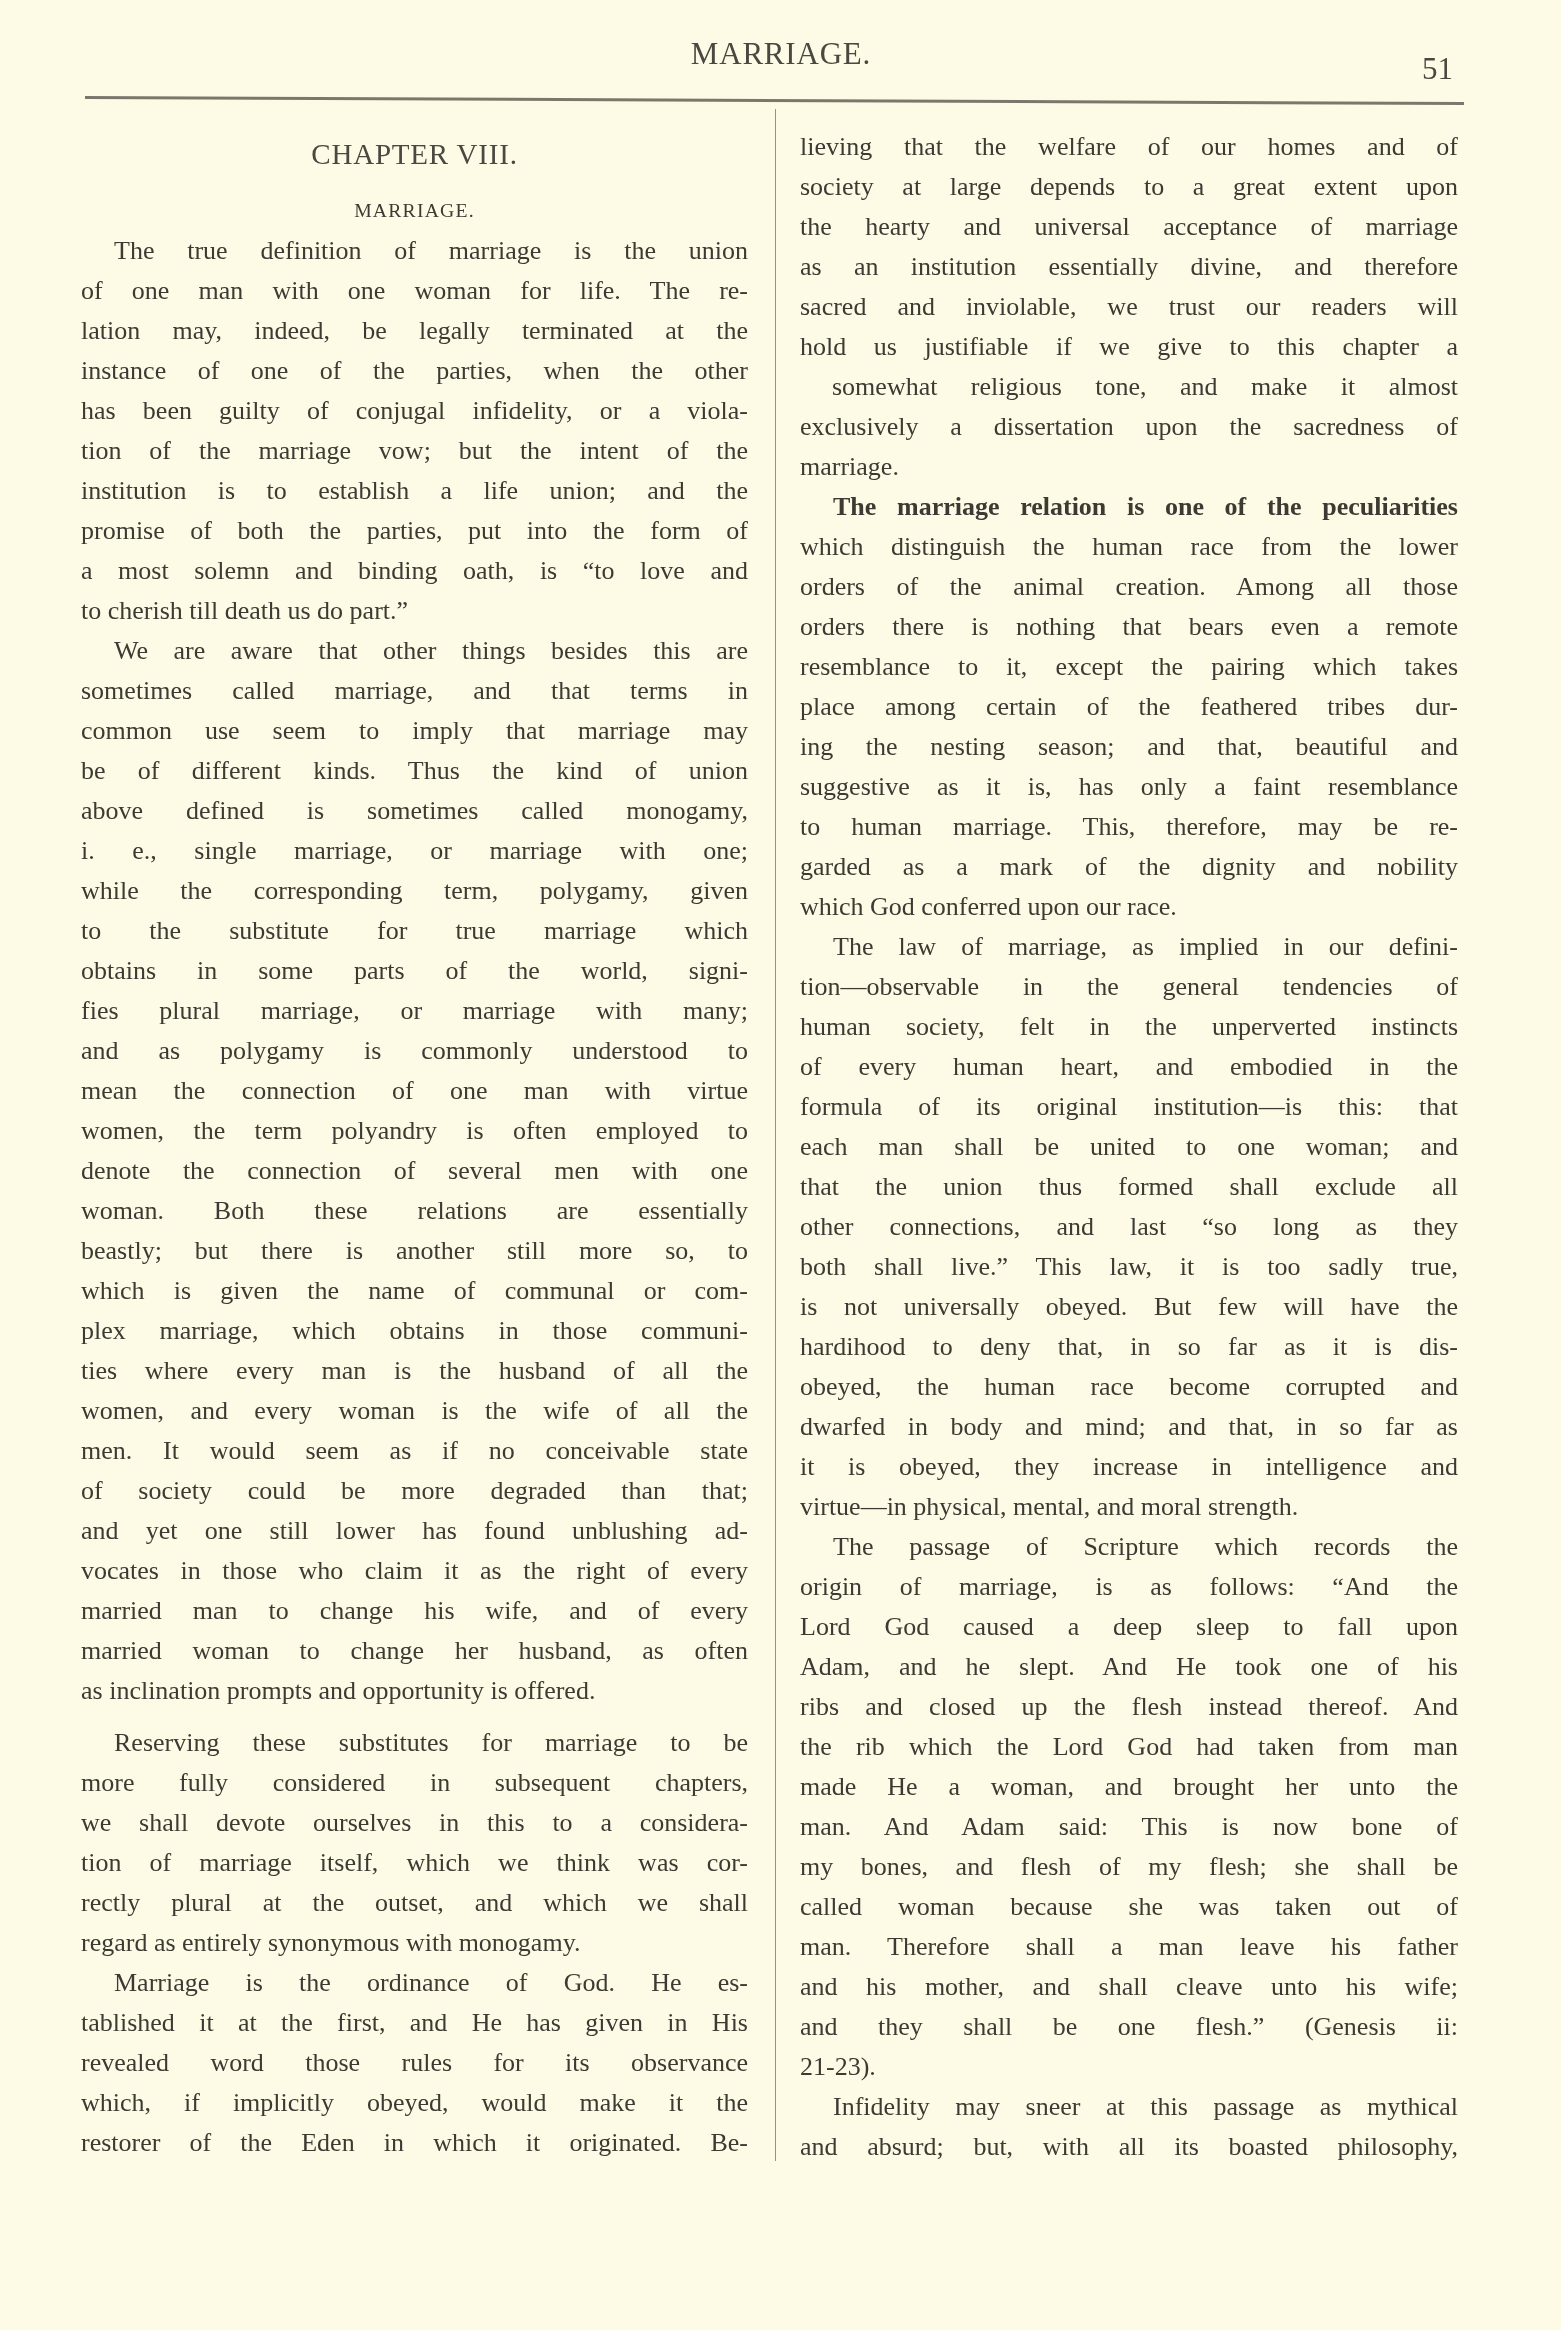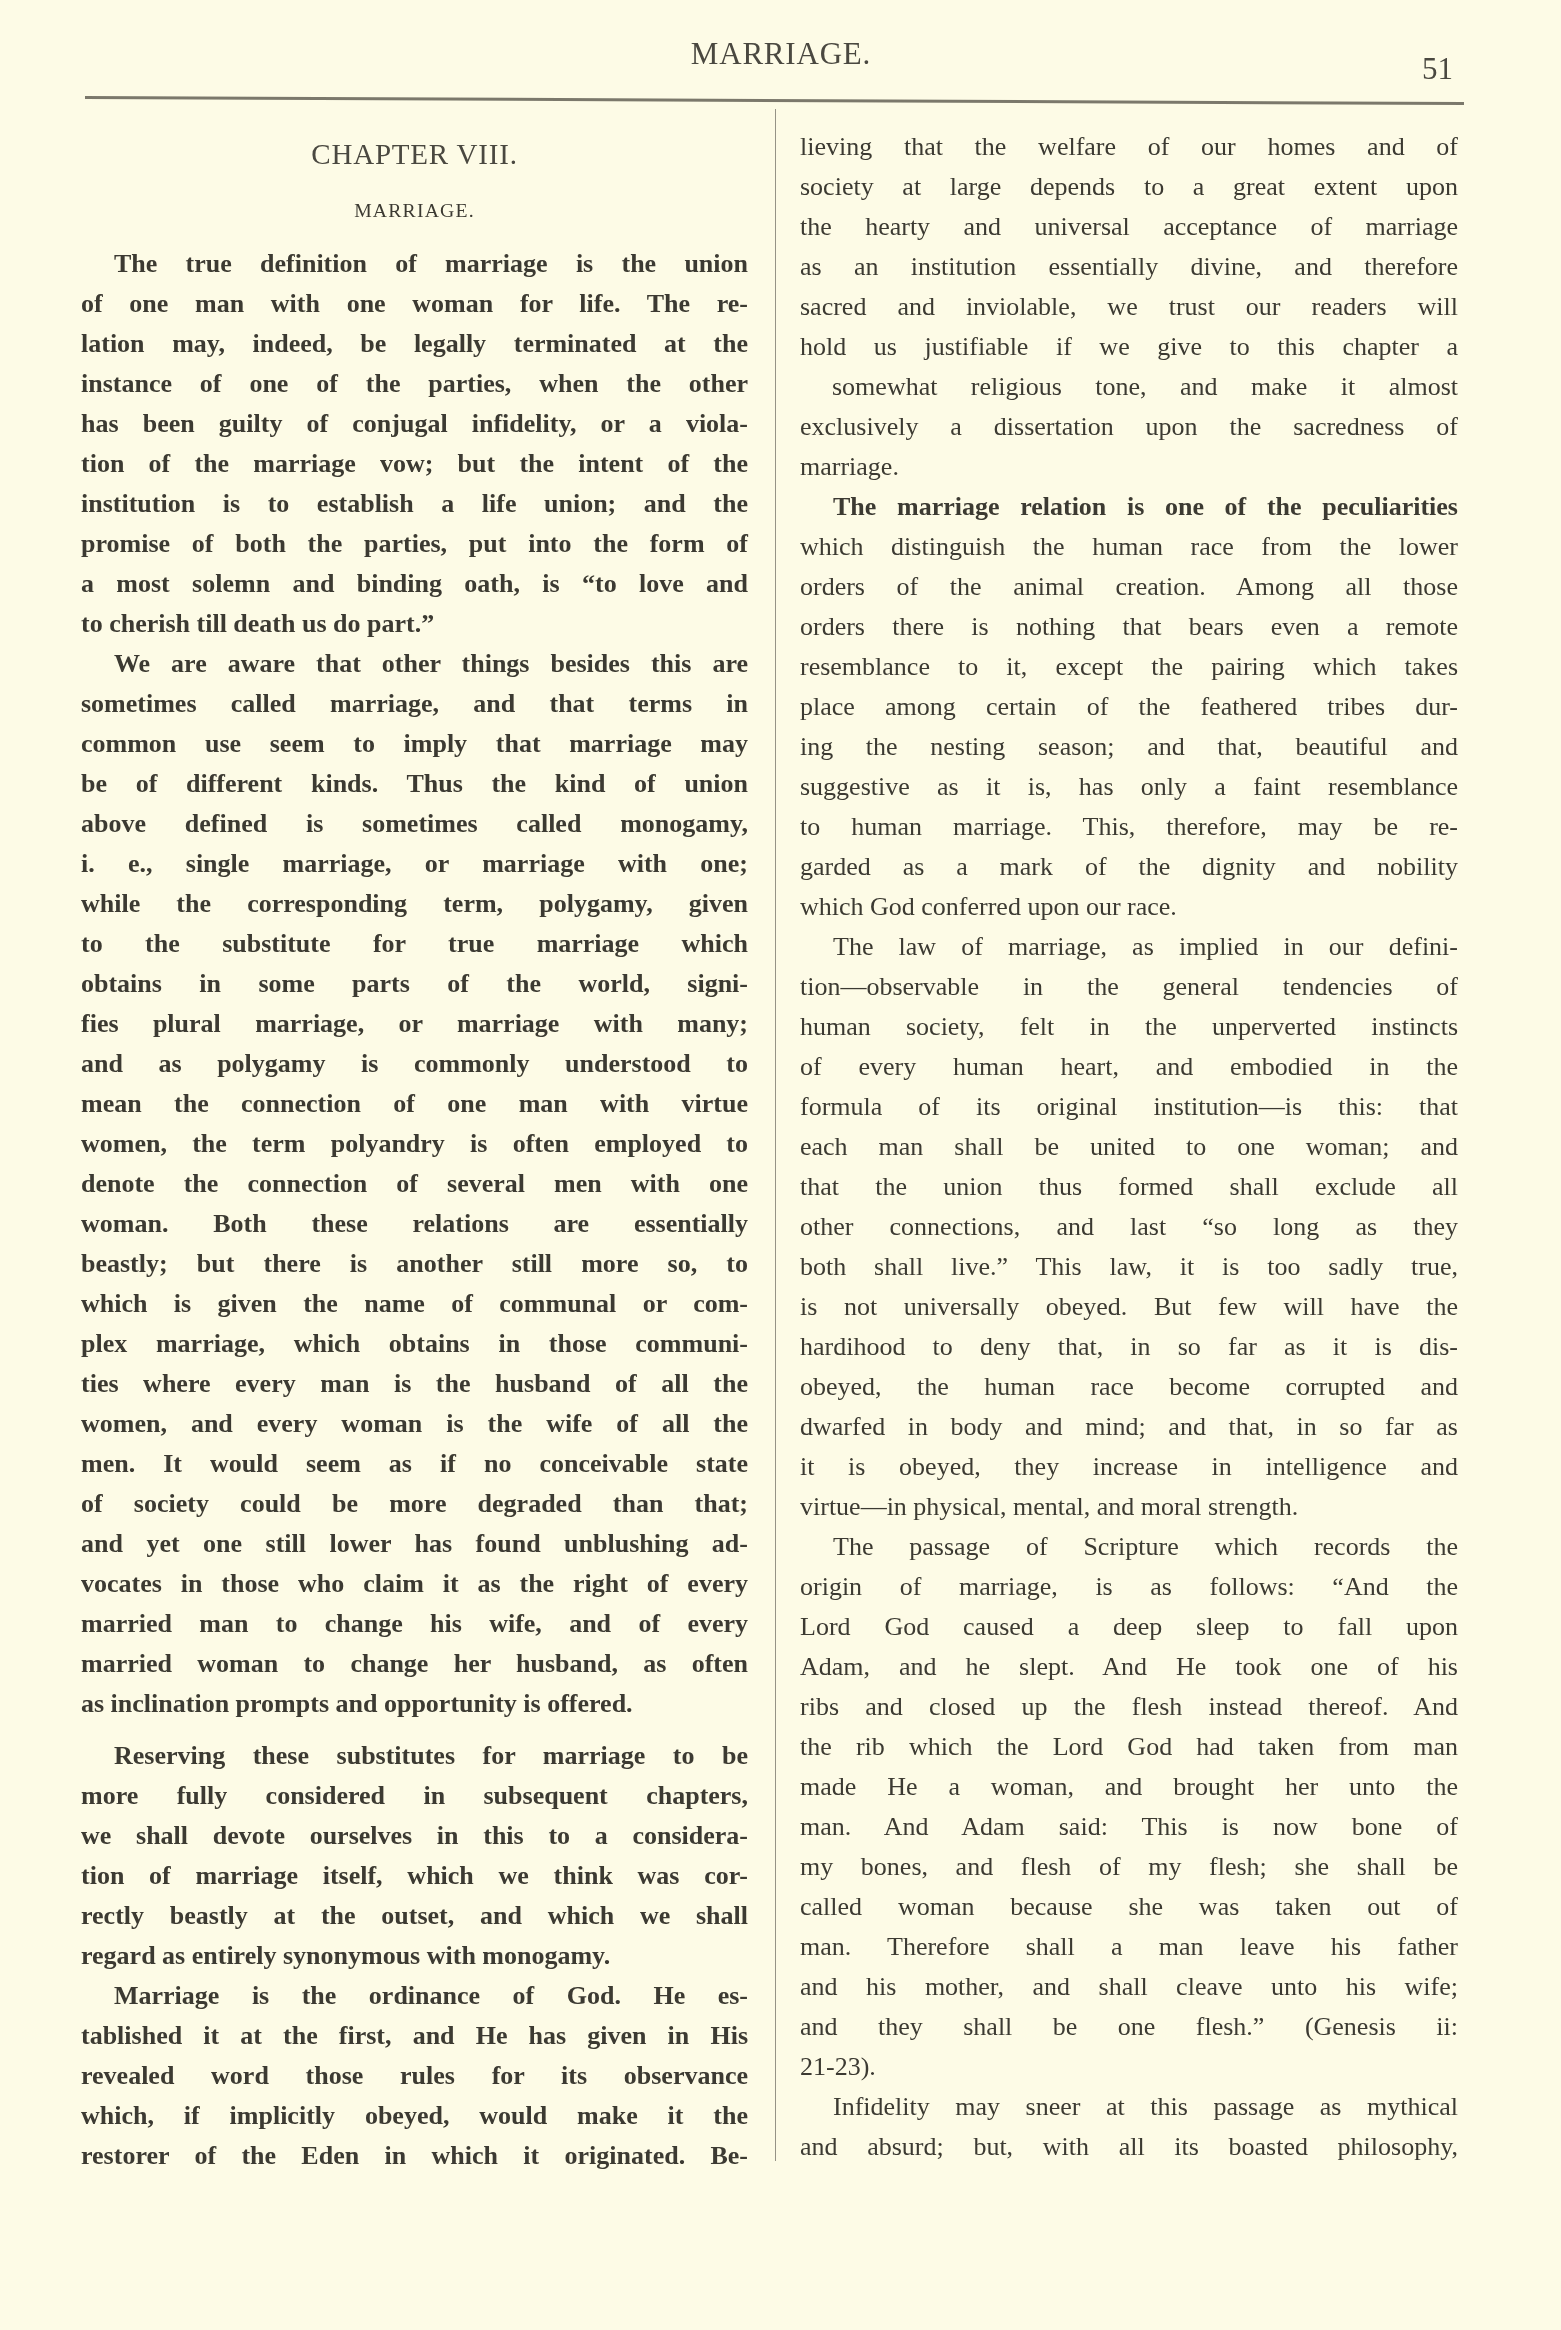--- a/index.html
+++ b/index.html
@@ -96,21 +96,21 @@
 <body>
 
 <div class="running-head">MARRIAGE.</div>
 <div class="page-number">51</div>
 <div class="head-rule"></div>
 <div class="col-divider"></div>
 
 <div class="column col-left">
   <div class="chapter-title">CHAPTER VIII.</div>
   <div class="chapter-subtitle">MARRIAGE.</div>
-  <div class="lines" id="left-lines" style="top:244px;font-weight:bold;">
+  <div class="lines" id="left-lines" style="top:231px;">
       <div class="line indent" style="white-space: normal; word-spacing: 0px;">The true definition of marriage is the union</div>
       <div class="line" style="white-space: normal; word-spacing: 0px;">of one man with one woman for life. The re-</div>
       <div class="line" style="white-space: normal; word-spacing: 0px;">lation may, indeed, be legally terminated at the</div>
       <div class="line" style="white-space: normal; word-spacing: 0px;">instance of one of the parties, when the other</div>
       <div class="line" style="white-space: normal; word-spacing: 0px;">has been guilty of conjugal infidelity, or a viola-</div>
       <div class="line" style="white-space: normal; word-spacing: 0px;">tion of the marriage vow; but the intent of the</div>
       <div class="line" style="white-space: normal; word-spacing: 0px;">institution is to establish a life union; and the</div>
       <div class="line" style="white-space: normal; word-spacing: 0px;">promise of both the parties, put into the form of</div>
       <div class="line" style="white-space: normal; word-spacing: 0px;">a most solemn and binding oath, is “to love and</div>
       <div class="line last" style="white-space: normal; word-spacing: 0px;">to cherish till death us do part.”</div>
@@ -138,21 +138,21 @@
       <div class="line" style="white-space: normal; word-spacing: 0px;">of society could be more degraded than that;</div>
       <div class="line" style="white-space: normal; word-spacing: 0px;">and yet one still lower has found unblushing ad-</div>
       <div class="line" style="white-space: normal; word-spacing: 0px;">vocates in those who claim it as the right of every</div>
       <div class="line" style="white-space: normal; word-spacing: 0px;">married man to change his wife, and of every</div>
       <div class="line" style="white-space: normal; word-spacing: 0px;">married woman to change her husband, as often</div>
       <div class="line last" style="white-space: normal; word-spacing: 0px;">as inclination prompts and opportunity is offered.</div>
       <div class="line indent" style="white-space: normal; word-spacing: 0px; margin-top: 12px;">Reserving these substitutes for marriage to be</div>
       <div class="line" style="white-space: normal; word-spacing: 0px;">more fully considered in subsequent chapters,</div>
       <div class="line" style="white-space: normal; word-spacing: 0px;">we shall devote ourselves in this to a considera-</div>
       <div class="line" style="white-space: normal; word-spacing: 0px;">tion of marriage itself, which we think was cor-</div>
-      <div class="line" style="white-space: normal; word-spacing: 0px;">rectly beastly at the outset, and which we shall</div>
+      <div class="line" style="white-space: normal; word-spacing: 0px;">rectly plural at the outset, and which we shall</div>
       <div class="line last" style="white-space: normal; word-spacing: 0px;">regard as entirely synonymous with monogamy.</div>
       <div class="line indent" style="white-space: normal; word-spacing: 0px;">Marriage is the ordinance of God. He es-</div>
       <div class="line" style="white-space: normal; word-spacing: 0px;">tablished it at the first, and He has given in His</div>
       <div class="line" style="white-space: normal; word-spacing: 0px;">revealed word those rules for its observance</div>
       <div class="line" style="white-space: normal; word-spacing: 0px;">which, if implicitly obeyed, would make it the</div>
       <div class="line" style="white-space: normal; word-spacing: 0px;">restorer of the Eden in which it originated. Be-</div>
     </div>
 </div>
 
 <div class="column col-right">

